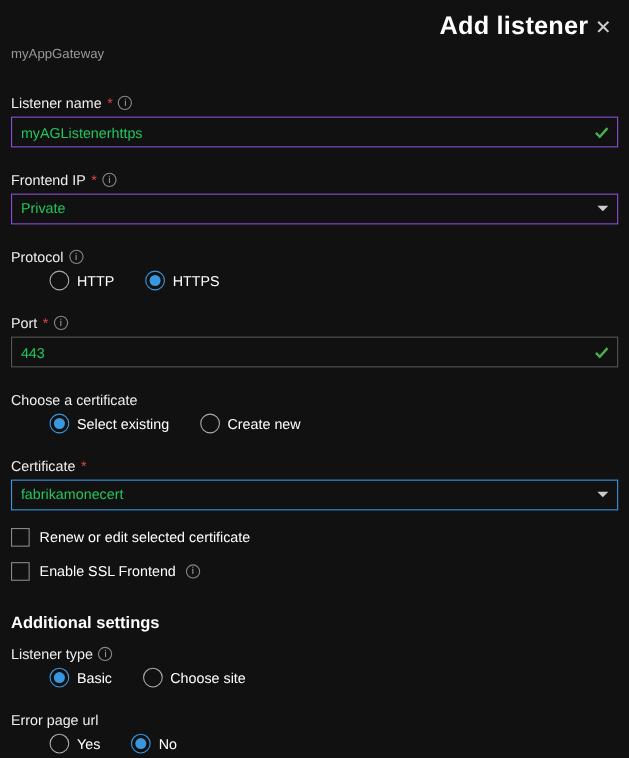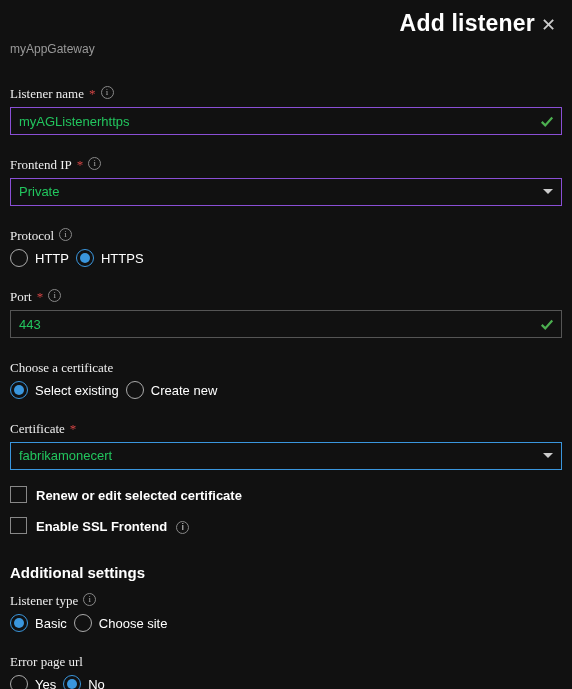--- a/index.html
+++ b/index.html
@@ -33,25 +33,25 @@
     }
     .subtitle {
       color: #999;
       font-size: 12px;
       margin-bottom: 30px;
     }
     .field-group { margin-bottom: 22px; }
     .field-group.tight { margin-bottom: 16px; }
     .label-row {
       display: flex;
+      align-items: center;
       gap: 5px;
       margin-bottom: 5px;
       font-size: 13px;
       color: #eee;
-      font-family: Liberation Serif, serif;
     }
     .req { color: #d64545; }
     .info-icon {
       display:inline-flex; align-items:center; justify-content:center;
       width:13px; height:13px; border:1px solid #888; border-radius:50%;
       font-size:9px; color:#aaa; line-height:1;
     }
     .text-input, .select-box {
       width: 100%;
       background: transparent;
@@ -66,39 +66,38 @@
     .input-wrap { position: relative; }
     .field-port .text-input { border-color: #555; }
     .field-cert .select-box { border-color: #3a96dd; }
     .input-right-icon {
       position:absolute; right:8px; top:50%; transform:translateY(-50%);
       display:flex; align-items:center;
     }
     .check-icon svg { width:14px; height:14px; stroke:#4caf50; stroke-width:2.5; fill:none; }
     .chevron-icon svg { width:12px; height:12px; fill:#ccc; }
     .radio-row {
-      display:flex; gap:7px; margin-top:5px;
+      display:flex; gap:28px; margin-top:5px;margin-left:35px;
     }
     .radio-opt {
       display:flex; align-items:center; gap:7px; cursor:pointer; font-size:13px;
     }
     .radio-circle {
       width:18px; height:18px; border:1.5px solid #aaa; border-radius:50%;
       display:flex; align-items:center; justify-content:center;
     }
     .radio-opt.selected .radio-circle { border-color:#3a96dd; }
     .radio-dot {
       width:10px; height:10px; border-radius:50%; background:#3a96dd;
       display:none;
     }
     .radio-opt.selected .radio-dot { display:block; }
     .checkbox-row {
-      display:flex; align-items:flex-end; gap:9px; margin-bottom:14px;
+      display:flex; align-items:center; gap:9px; margin-bottom:14px;
       font-size:13px;
-      font-weight:bold;
     }
     .checkbox-box {
       width:17px; height:17px; border:1px solid #888; background:transparent;
     }
     .section-heading {
       font-size:15px; font-weight:600; margin-top:30px; margin-bottom:12px;
     }
   </style>
 </head>
 <body>

